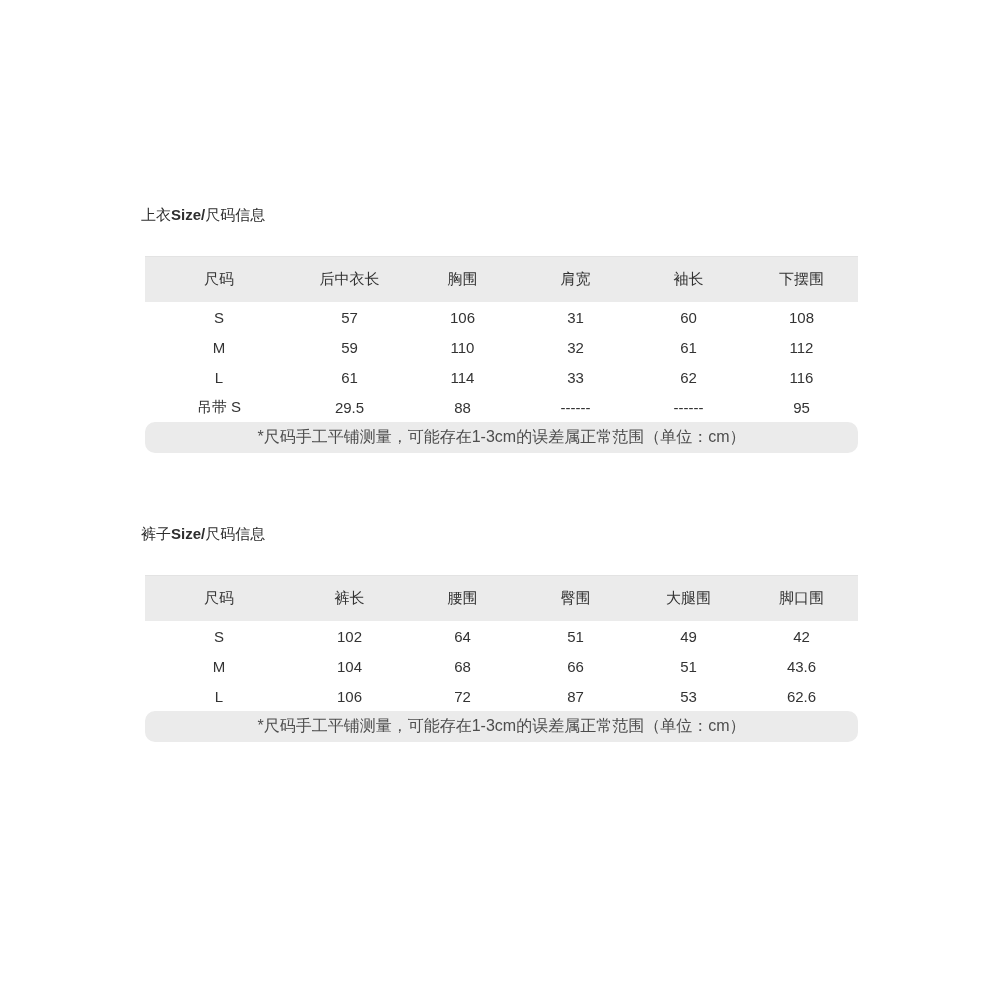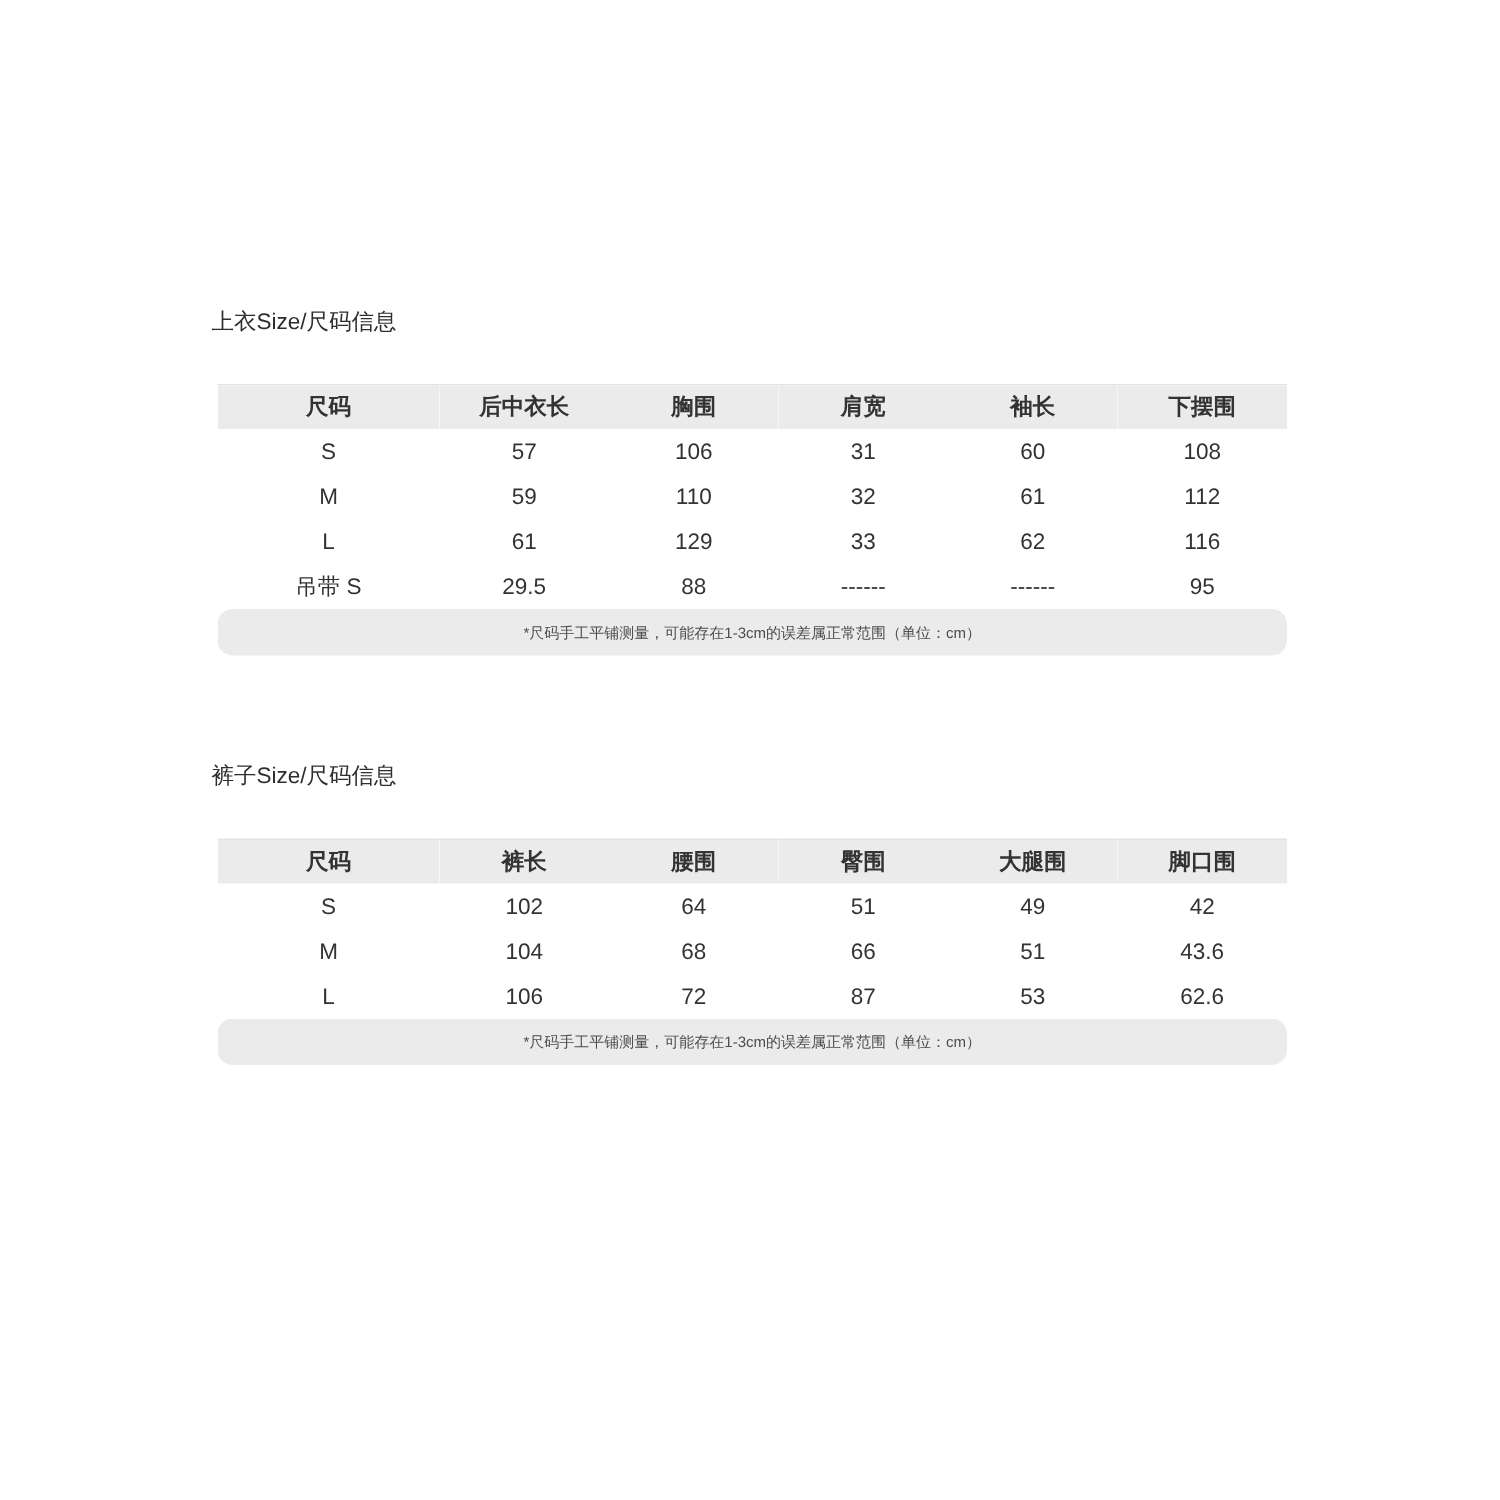--- a/index.html
+++ b/index.html
@@ -27,21 +27,21 @@
     margin-top:72px;
   }
   .title{
     font-size:15px;
     line-height:18px;
     margin:0 0 32px -4px;
     color:#2e2e2e;
     font-weight:400;
   }
   .title .bold{
-    font-weight:400;
+    font-weight:700;
     text-align:right;
   }
   table.size-table{
     width:713px;
     border-collapse:collapse;
     table-layout:fixed;
     border-top:1px solid #e3e3e3;
   }
   table.size-table th,
   table.size-table td{
@@ -49,27 +49,26 @@
     text-align:center;
     font-weight:400;
     font-size:15px;
     color:var(--text);
     height:30px;
     white-space:nowrap;
     overflow:hidden;
   }
   table.size-table thead th{
     background:var(--band-bg);
-    height:29px;
-    font-weight:bold;
+    height:45px;
   }
   table.size-table tfoot td.footnote{
     background:var(--band-bg);
     height:31px;
-    font-size:10px;
+    font-size:16px;
     color:var(--footnote-text);
     border-radius:10px;
   }
 </style>
 </head>
 <body>
 
 <div class="content" id="tables-root">
     <section class="section">
       <div class="title"><span>上衣</span><span class="bold">Size/</span><span>尺码信息</span></div>
@@ -105,21 +104,21 @@
             <td>M</td>
             <td>59</td>
             <td>110</td>
             <td>32</td>
             <td>61</td>
             <td>112</td>
           </tr>
           <tr>
             <td>L</td>
             <td>61</td>
-            <td>129</td>
+            <td>114</td>
             <td>33</td>
             <td>62</td>
             <td>116</td>
           </tr>
           <tr>
             <td>吊带 S</td>
             <td>29.5</td>
             <td>88</td>
             <td>------</td>
             <td>------</td>

